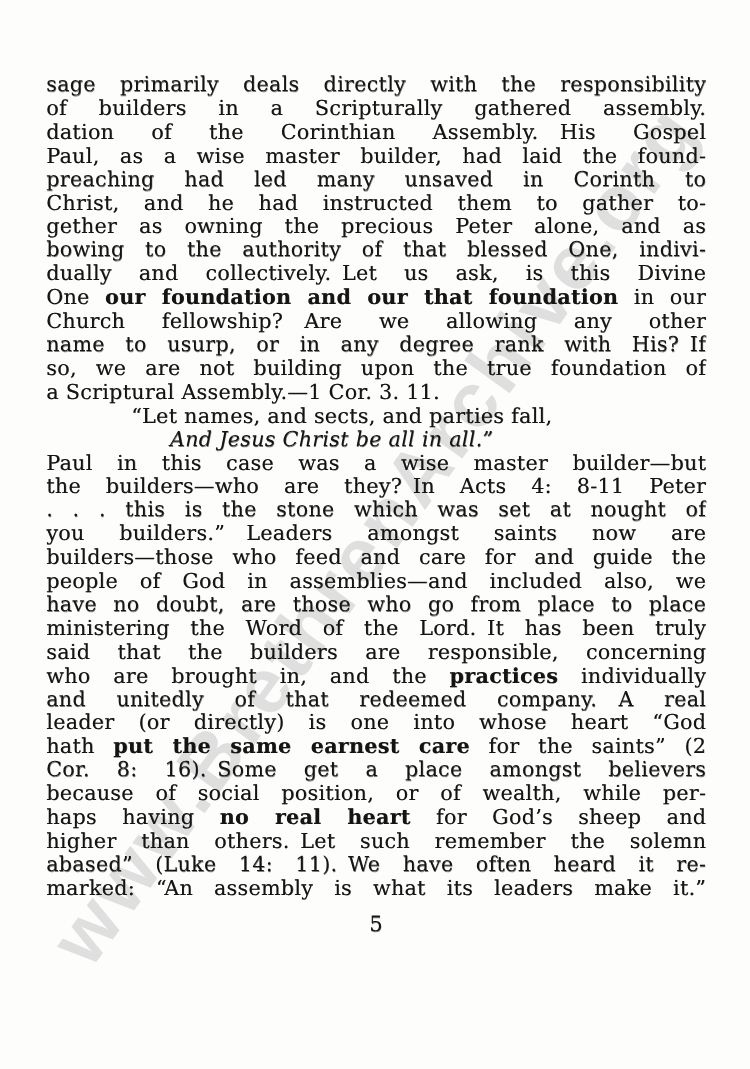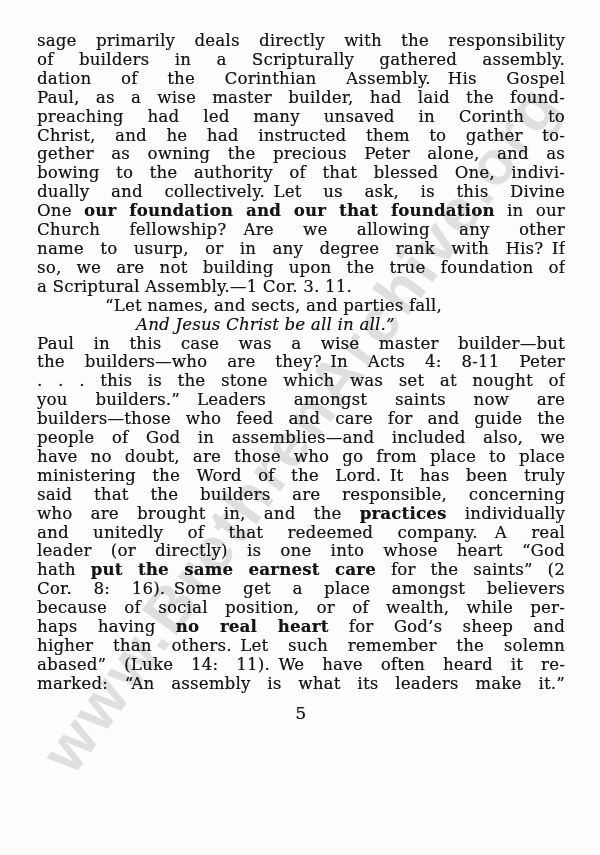--- a/index.html
+++ b/index.html
@@ -34,21 +34,21 @@
     font-family: "Liberation Sans", sans-serif;
     font-weight: bold;
     font-size: 62px;
     letter-spacing: 3px;
     color: #c3c3c3;
     opacity: 0.5;
   }
   .text-block {
     position: absolute;
     left: 37px;
-    top: 32px;
+    top: 59px;
     width: 528px;
     z-index: 1;
     font-size: 16.5px;
     line-height: 18.92px;
     color: #151413;
     letter-spacing: 0.25px;
     text-shadow: 0.3px 0.3px 0 rgba(20,20,19,0.55);
   }
   .line {
     height: 18.92px;

